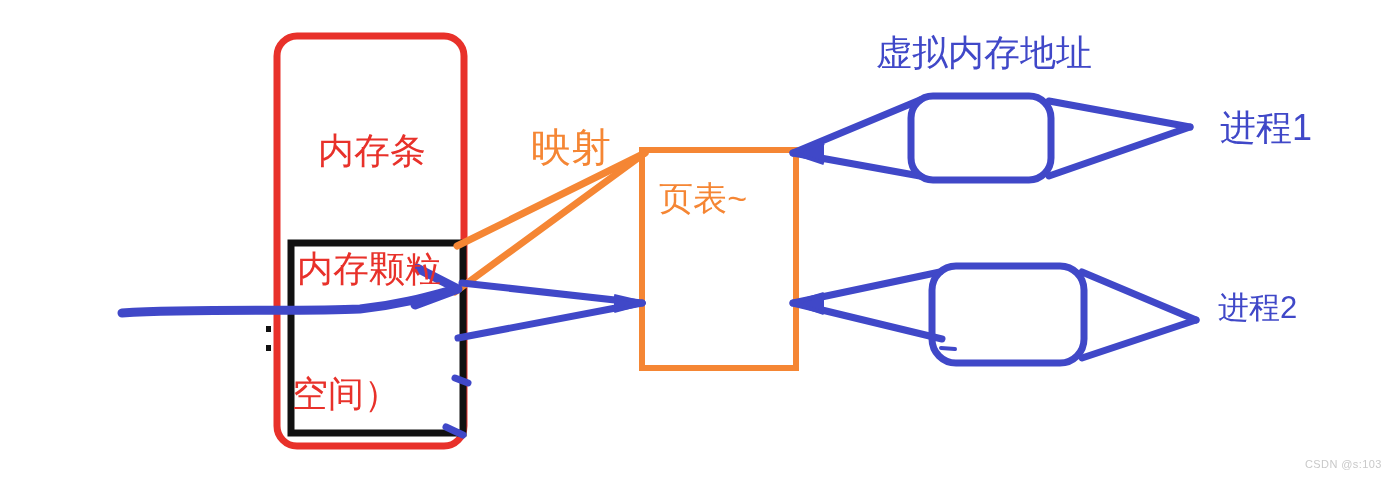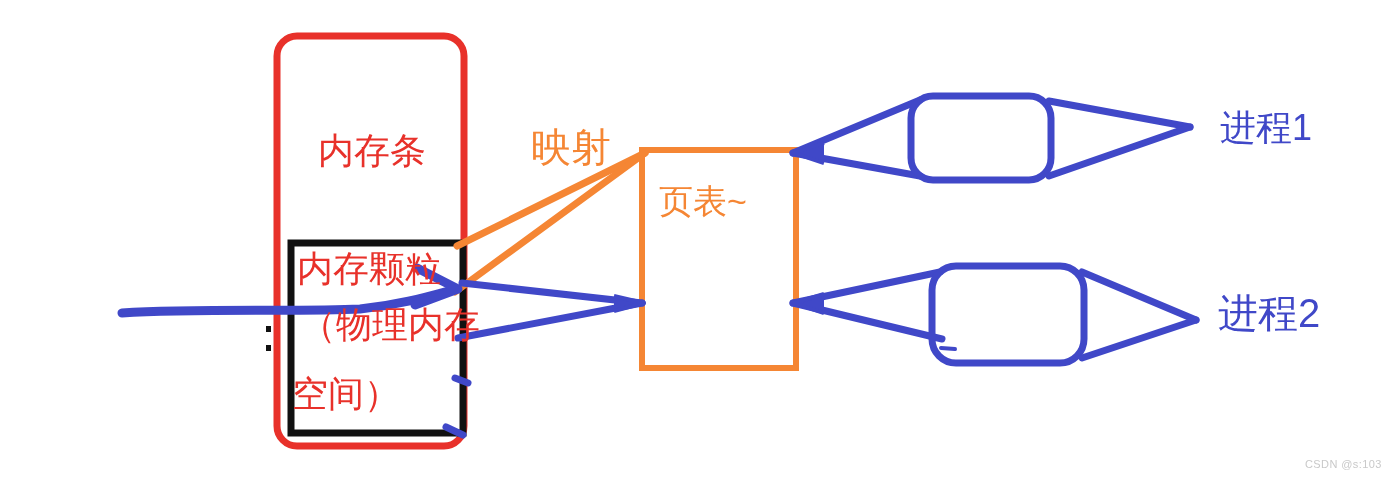--- a/index.html
+++ b/index.html
@@ -62,40 +62,41 @@
   }
   #mapping-label {
     left: 531px;
     top: 125px;
     font-size: 40px;
   }
   #page-table-label {
     left: 659px;
     top: 183px;
     font-size: 34px;
+    font-family: Liberation Mono, monospace;
   }
   #small-hole-label {
     left: 14px;
     top: 256px;
     font-size: 36px;
   }
   #virtual-address-label {
     left: 876px;
     top: 33px;
     font-size: 36px;
   }
   #process1-label {
     left: 1220px;
     top: 108px;
     font-size: 36px;
   }
   #process2-label {
     left: 1218px;
     top: 291px;
-    font-size: 40px;
+    font-size: 31px;
   }
   #watermark {
     position: absolute;
     left: 1305px;
     top: 458px;
     font-size: 11px;
     color: #c9c9c9;
     letter-spacing: 0.4px;
     white-space: nowrap;
   }
@@ -141,29 +142,29 @@
     <rect x="932" y="266" width="152" height="97" rx="24" ry="24" fill="none" stroke="#4048c8" stroke-width="7"></rect>
     <path d="M 1082 272 L 1196 320" fill="none" stroke="#4048c8" stroke-width="7" stroke-linecap="round"></path>
     <path d="M 1082 358 L 1196 320" fill="none" stroke="#4048c8" stroke-width="7" stroke-linecap="round"></path>
     <path d="M 941 348 L 955 349" stroke="#4048c8" stroke-width="4" stroke-linecap="round" fill="none"></path>
   </svg>
 
   <div class="lbl lbl-red" id="memory-stick-label">内存条</div>
 
   <div class="lbl lbl-red" id="memory-chip-label">内存颗粒</div>
 
-  <div class="lbl lbl-red" id="physical-space-line1">（物理内存</div>
 
   <div class="lbl lbl-red" id="physical-space-line2">空间）</div>
 
   <div class="lbl lbl-orange" id="mapping-label">映射</div>
 
   <div class="lbl lbl-orange" id="page-table-label">页表~</div>
 
 
+  <div class="lbl lbl-blue" id="virtual-address-label">虚拟内存地址</div>
 
   <div class="lbl lbl-blue" id="process1-label">进程1</div>
 
   <div class="lbl lbl-blue" id="process2-label">进程2</div>
 
   <div id="watermark">CSDN @s:103</div>
 
 </div>
 
 </body></html>

